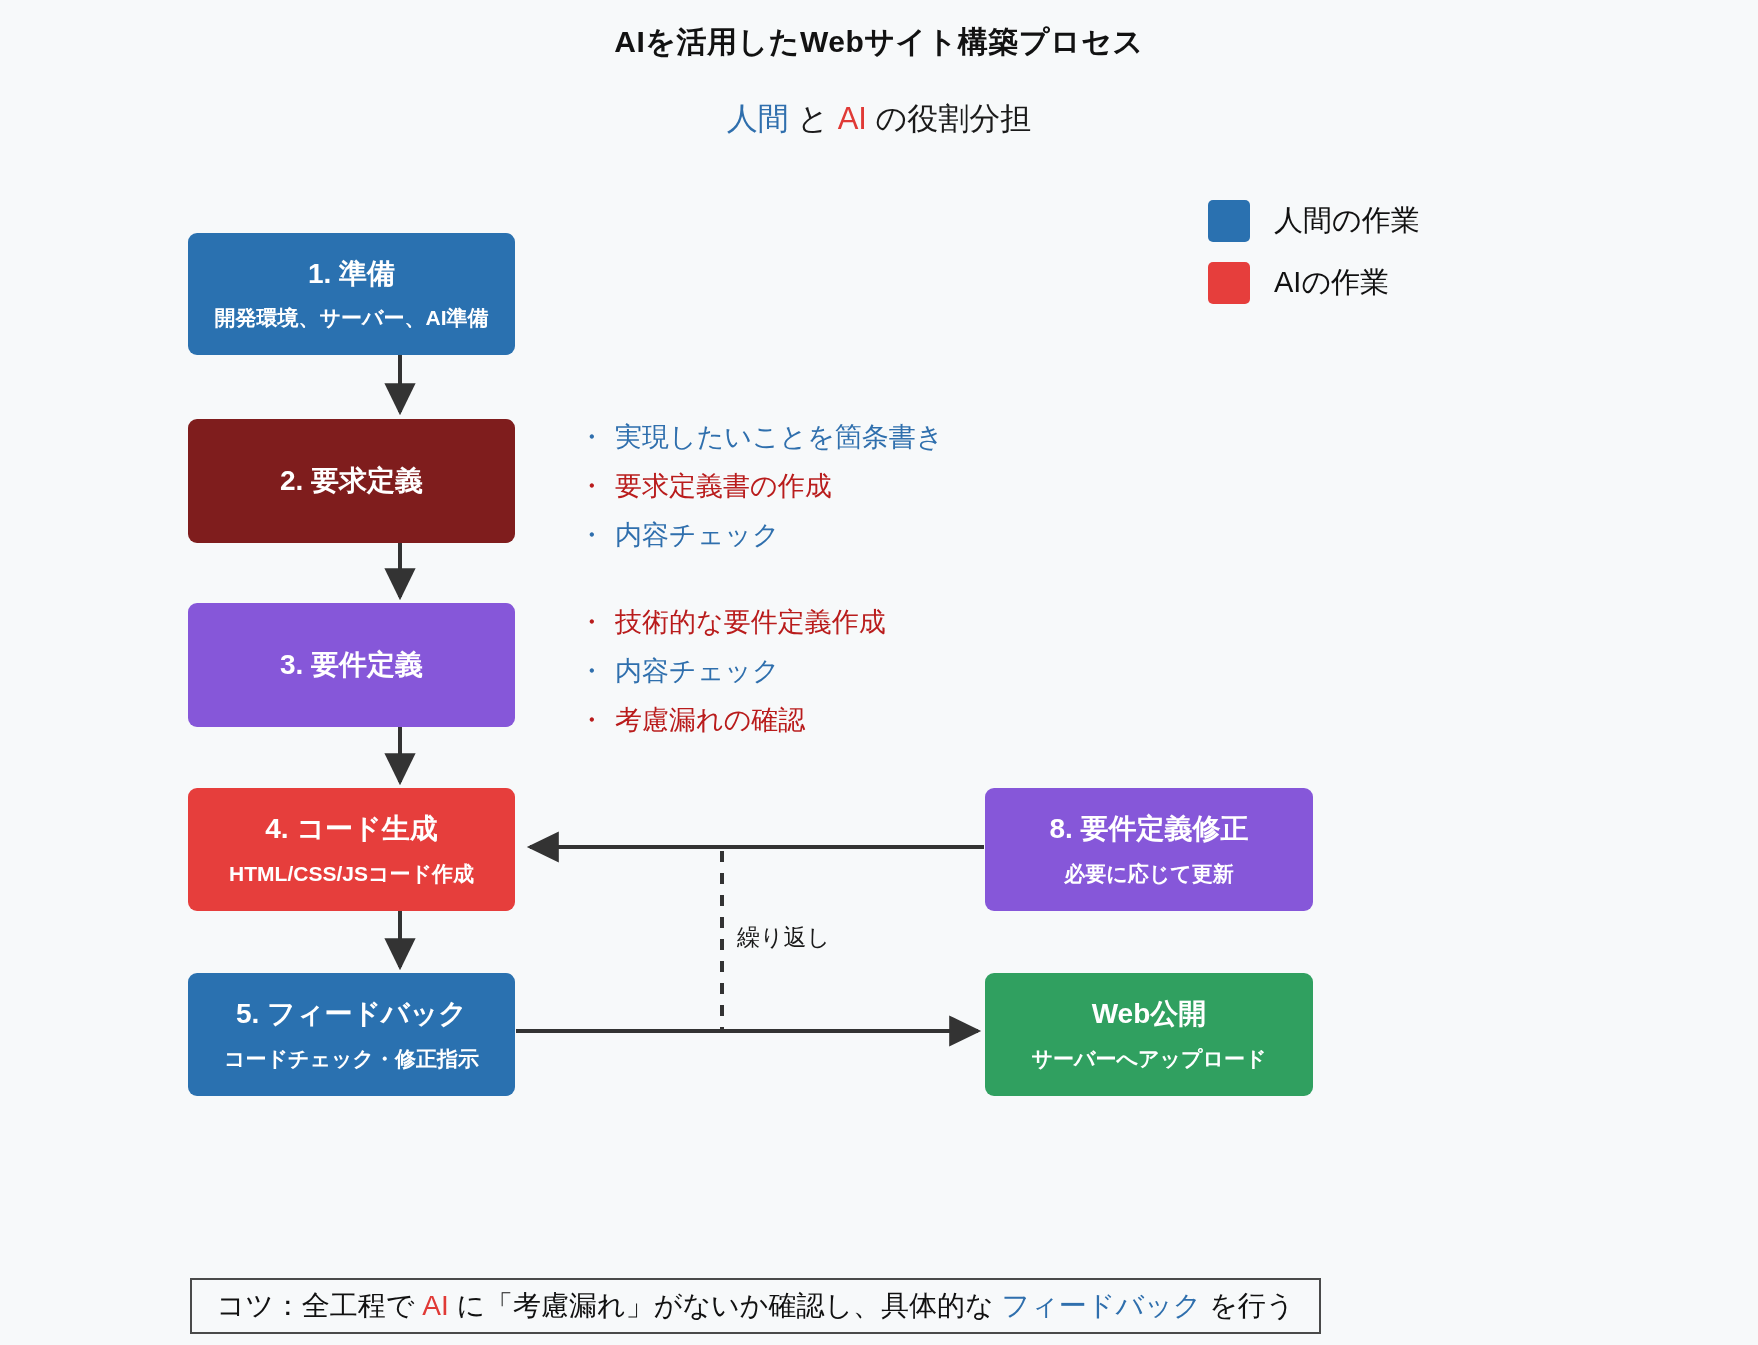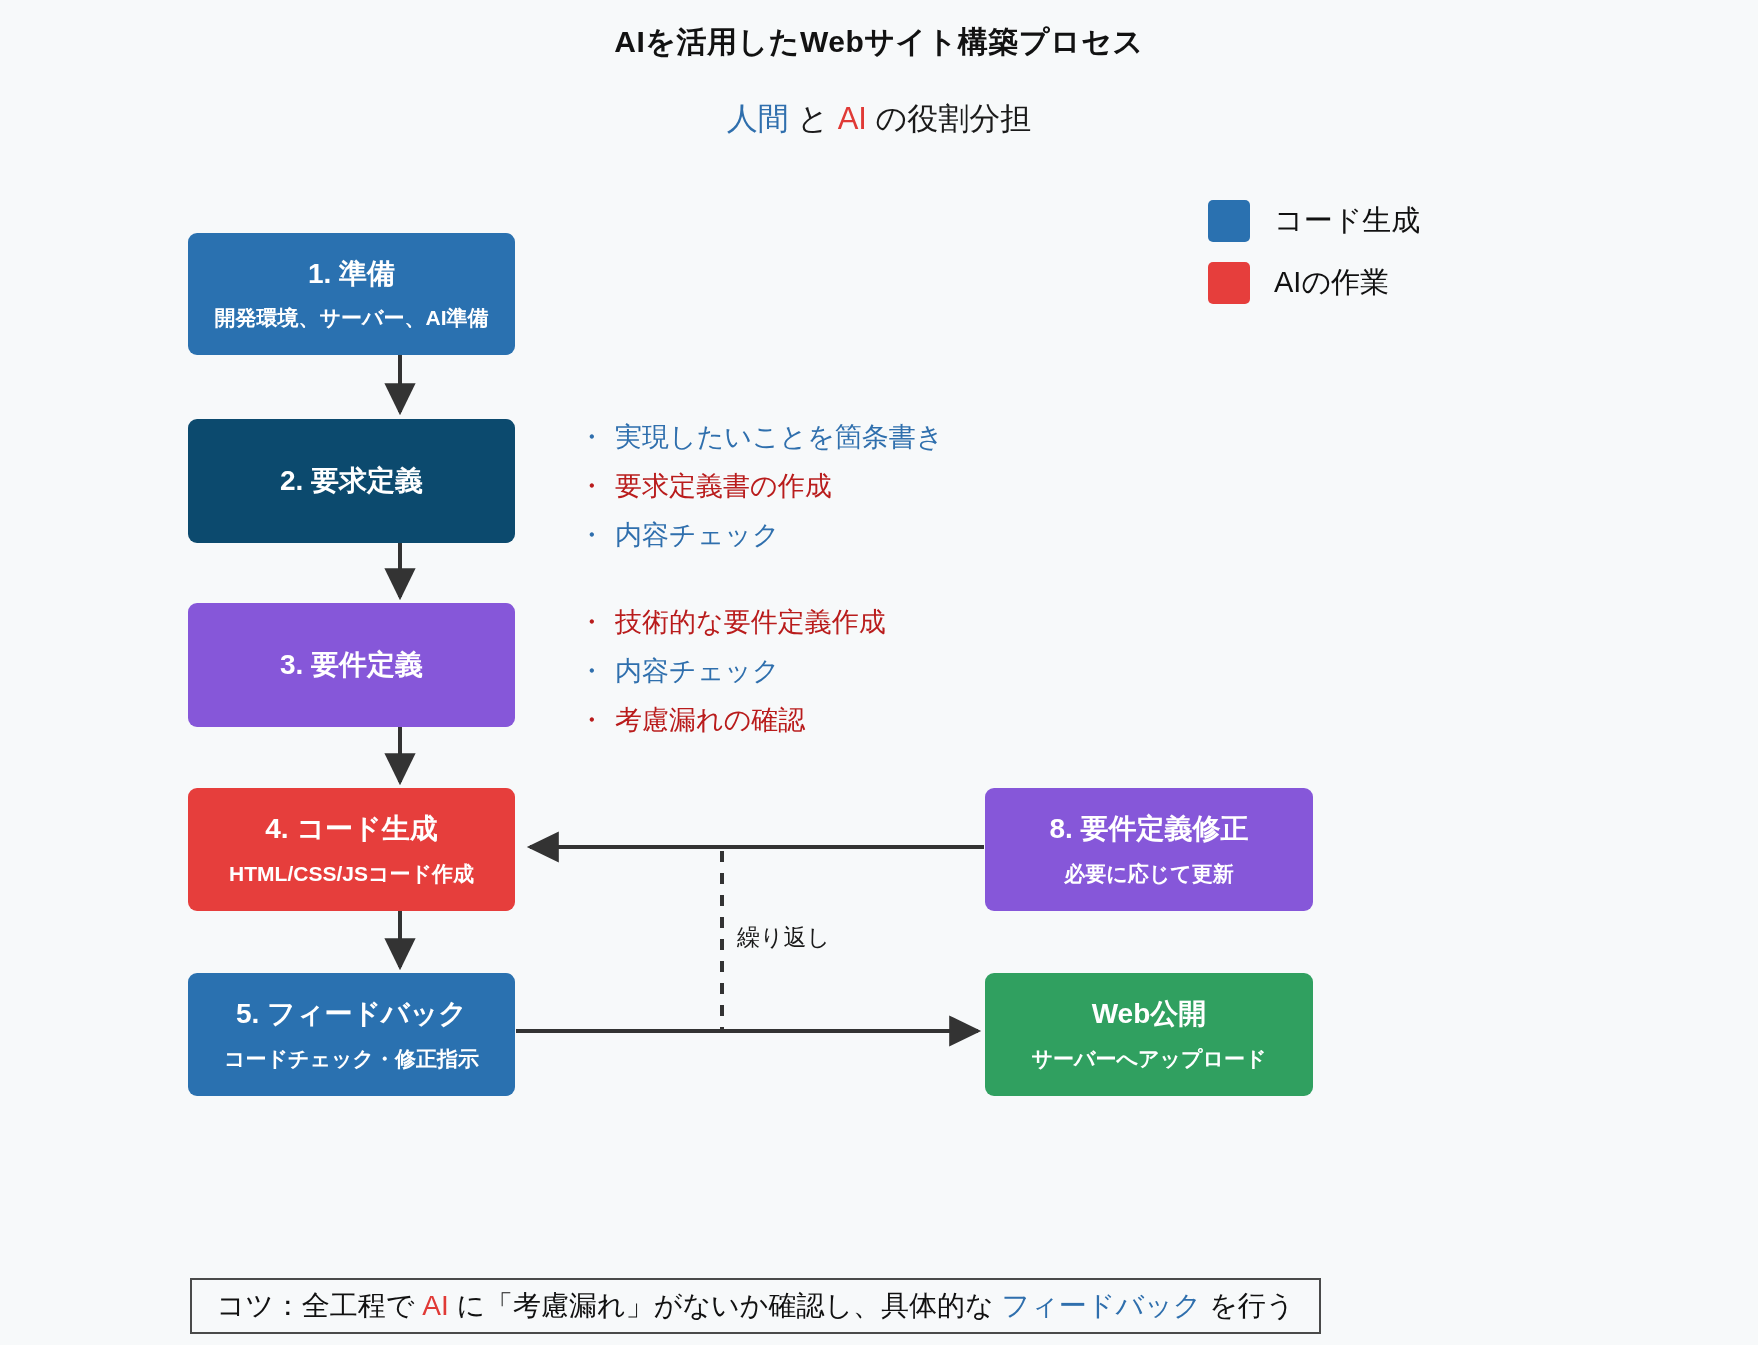--- a/index.html
+++ b/index.html
@@ -144,21 +144,21 @@
 <div id="stage">
 
   <div class="title">AIを活用したWebサイト構築プロセス</div>
   <div class="subtitle">
     <span class="human">人間</span><span> と </span><span class="ai">AI</span><span> の役割分担</span>
   </div>
 
   <div id="legend">
     <div class="legend-row">
       <span class="legend-swatch" style="background:#2a71b0"></span>
-      <span class="legend-label">コード生成</span>
+      <span class="legend-label">人間の作業</span>
     </div>
     <div class="legend-row">
       <span class="legend-swatch" style="background:#e63e3c"></span>
       <span class="legend-label">AIの作業</span>
     </div>
   </div>
 
   <svg id="arrows" viewBox="0 0 1758 1345">
     <defs>
       <marker id="arrowhead" markerWidth="9" markerHeight="9" refX="7.2" refY="4.5" orient="auto" markerUnits="strokeWidth">
@@ -179,21 +179,21 @@
     <line x1="516" y1="1031" x2="978" y2="1031" stroke="#333333" stroke-width="4" marker-end="url(#arrowhead)"></line>
 
     <line x1="722" y1="851" x2="722" y2="1029" stroke="#333333" stroke-width="4" stroke-dasharray="11 11"></line>
   </svg>
 
   <div class="node" style="left:188px; top:233px; width:327px; height:122px; background:#2a71b0;">
     <div class="node-title">1. 準備</div>
     <div class="node-sub">開発環境、サーバー、AI準備</div>
   </div>
 
-  <div class="node compact" style="left:188px; top:419px; width:327px; height:124px; background:#0c4a6e;">
+  <div class="node compact" style="left:188px; top:419px; width:327px; height:124px; background:#7f1d1d;">
     <div class="node-title">2. 要求定義</div>
   </div>
 
   <div class="node compact" style="left:188px; top:603px; width:327px; height:124px; background:#8657d9;">
     <div class="node-title">3. 要件定義</div>
   </div>
 
   <div class="node" style="left:188px; top:788px; width:327px; height:123px; background:#e63e3c;">
     <div class="node-title">4. コード生成</div>
     <div class="node-sub">HTML/CSS/JSコード作成</div>

